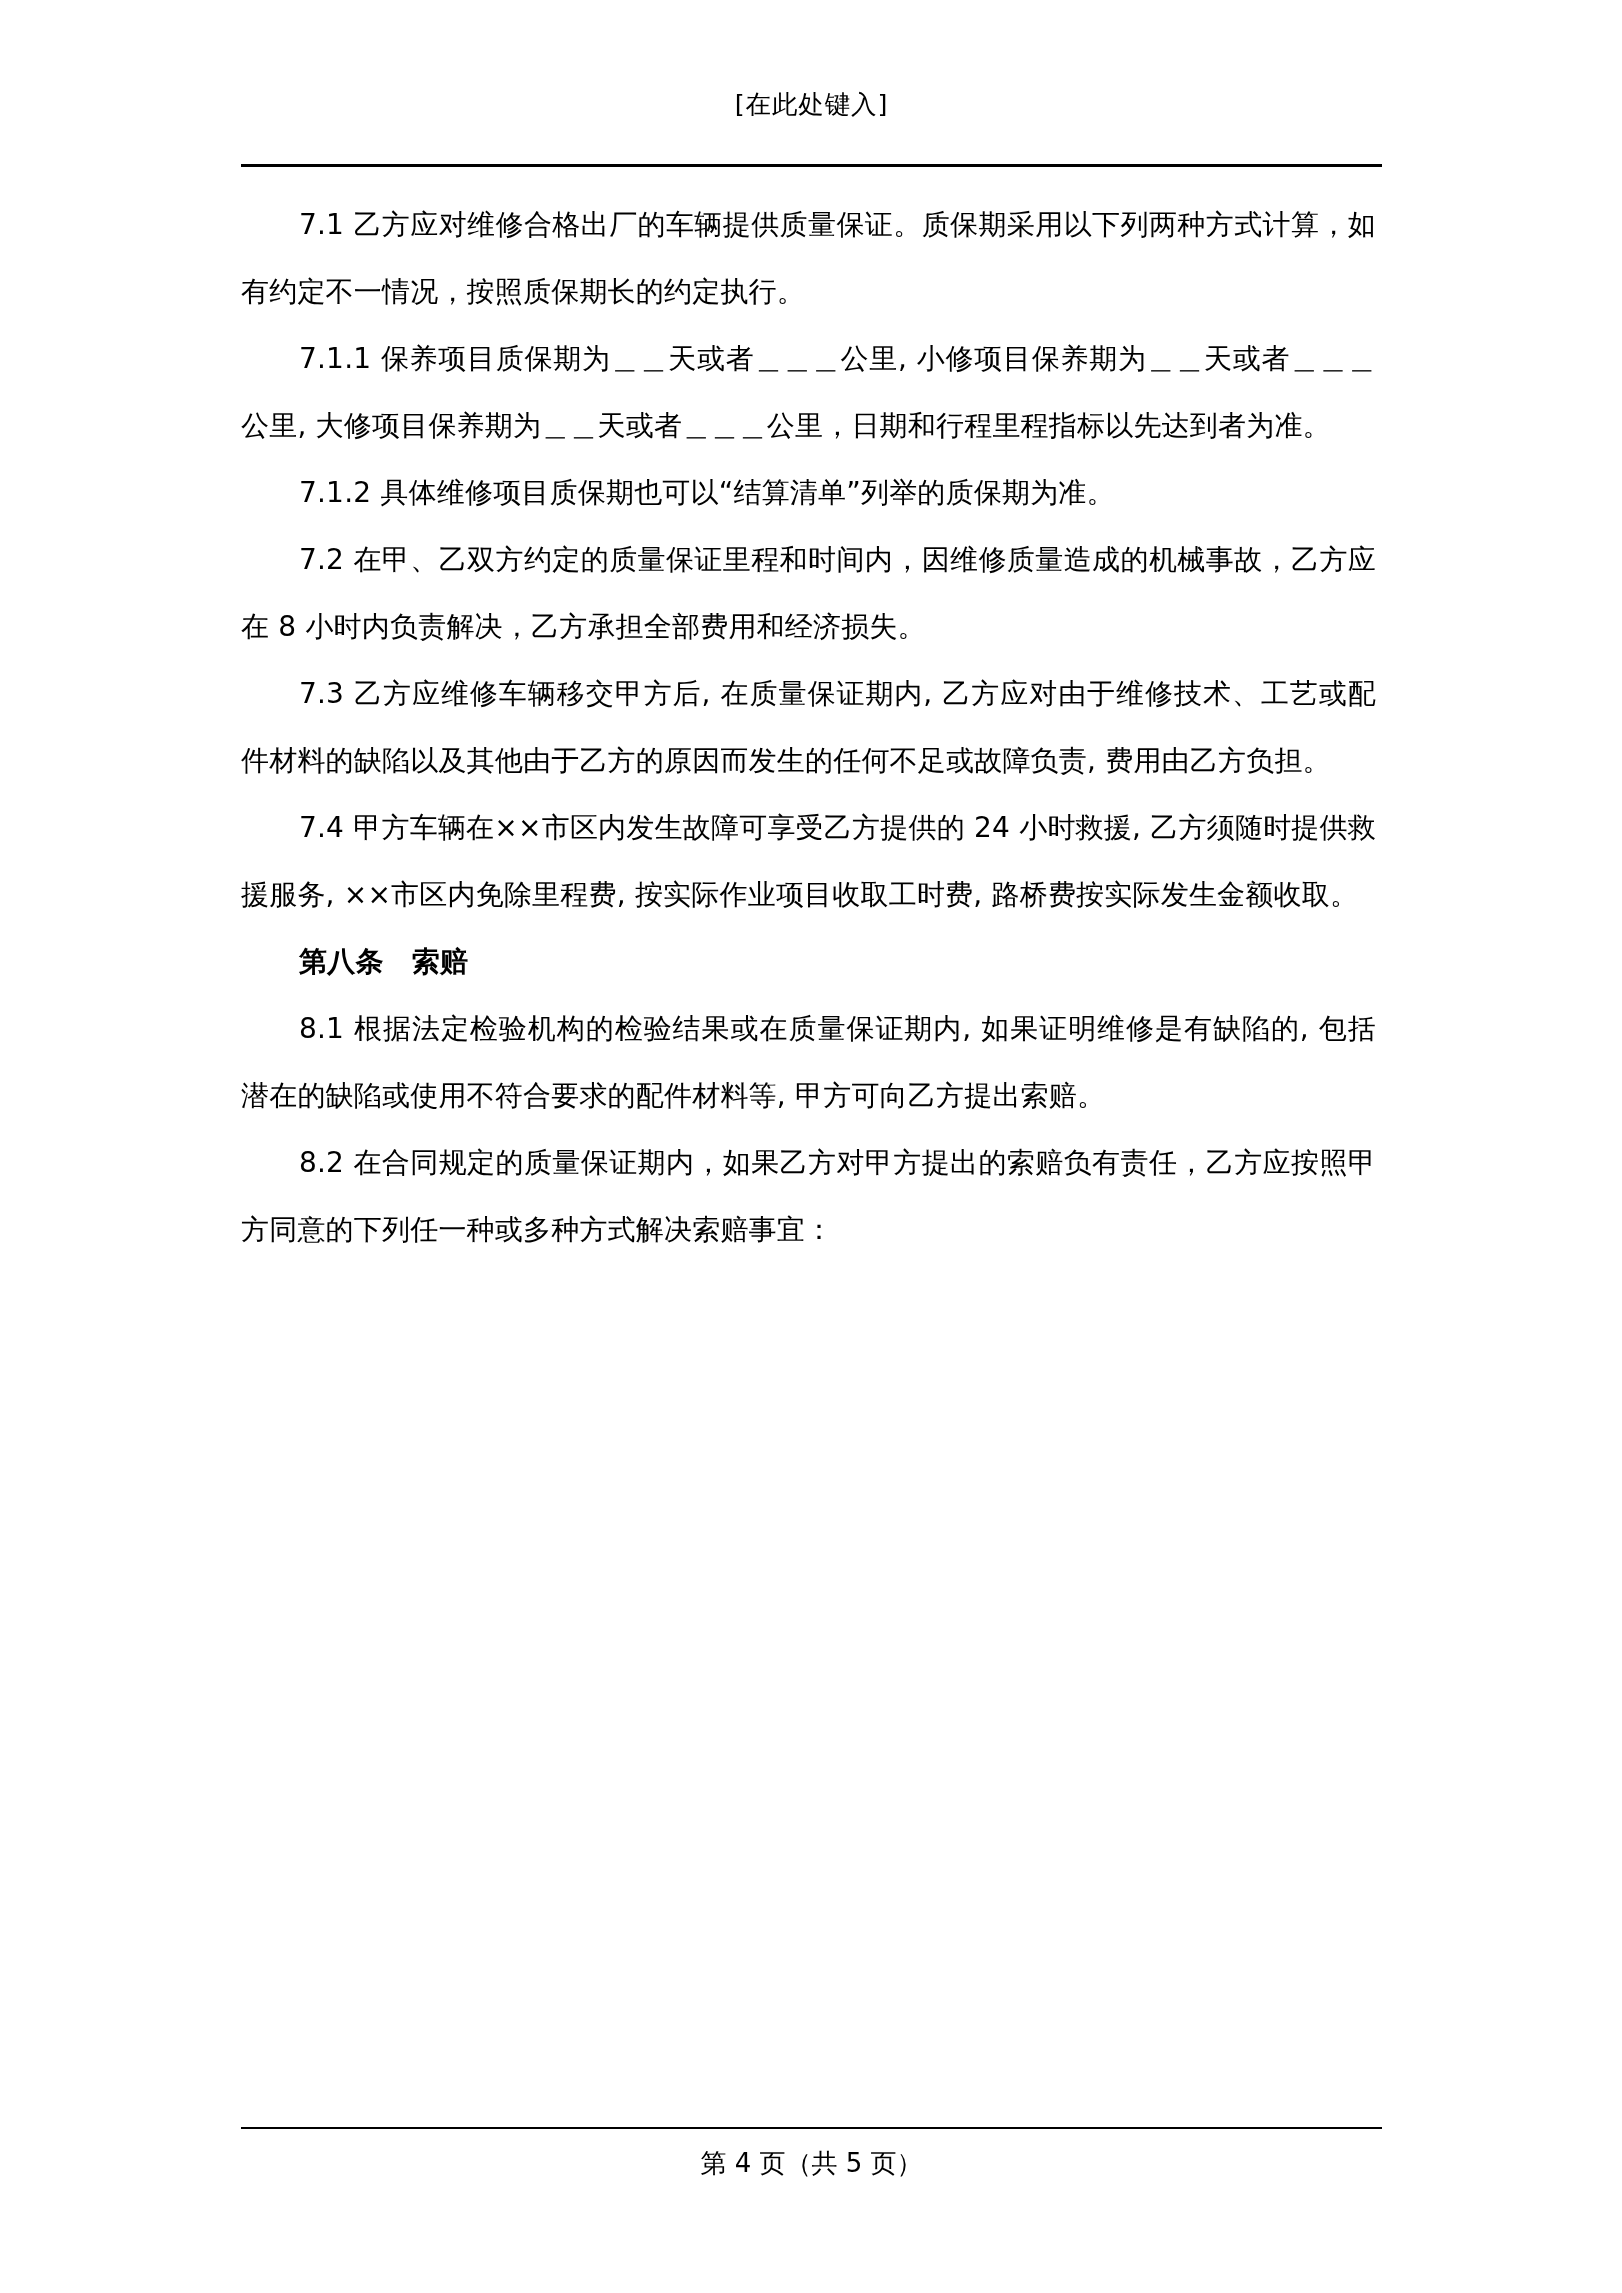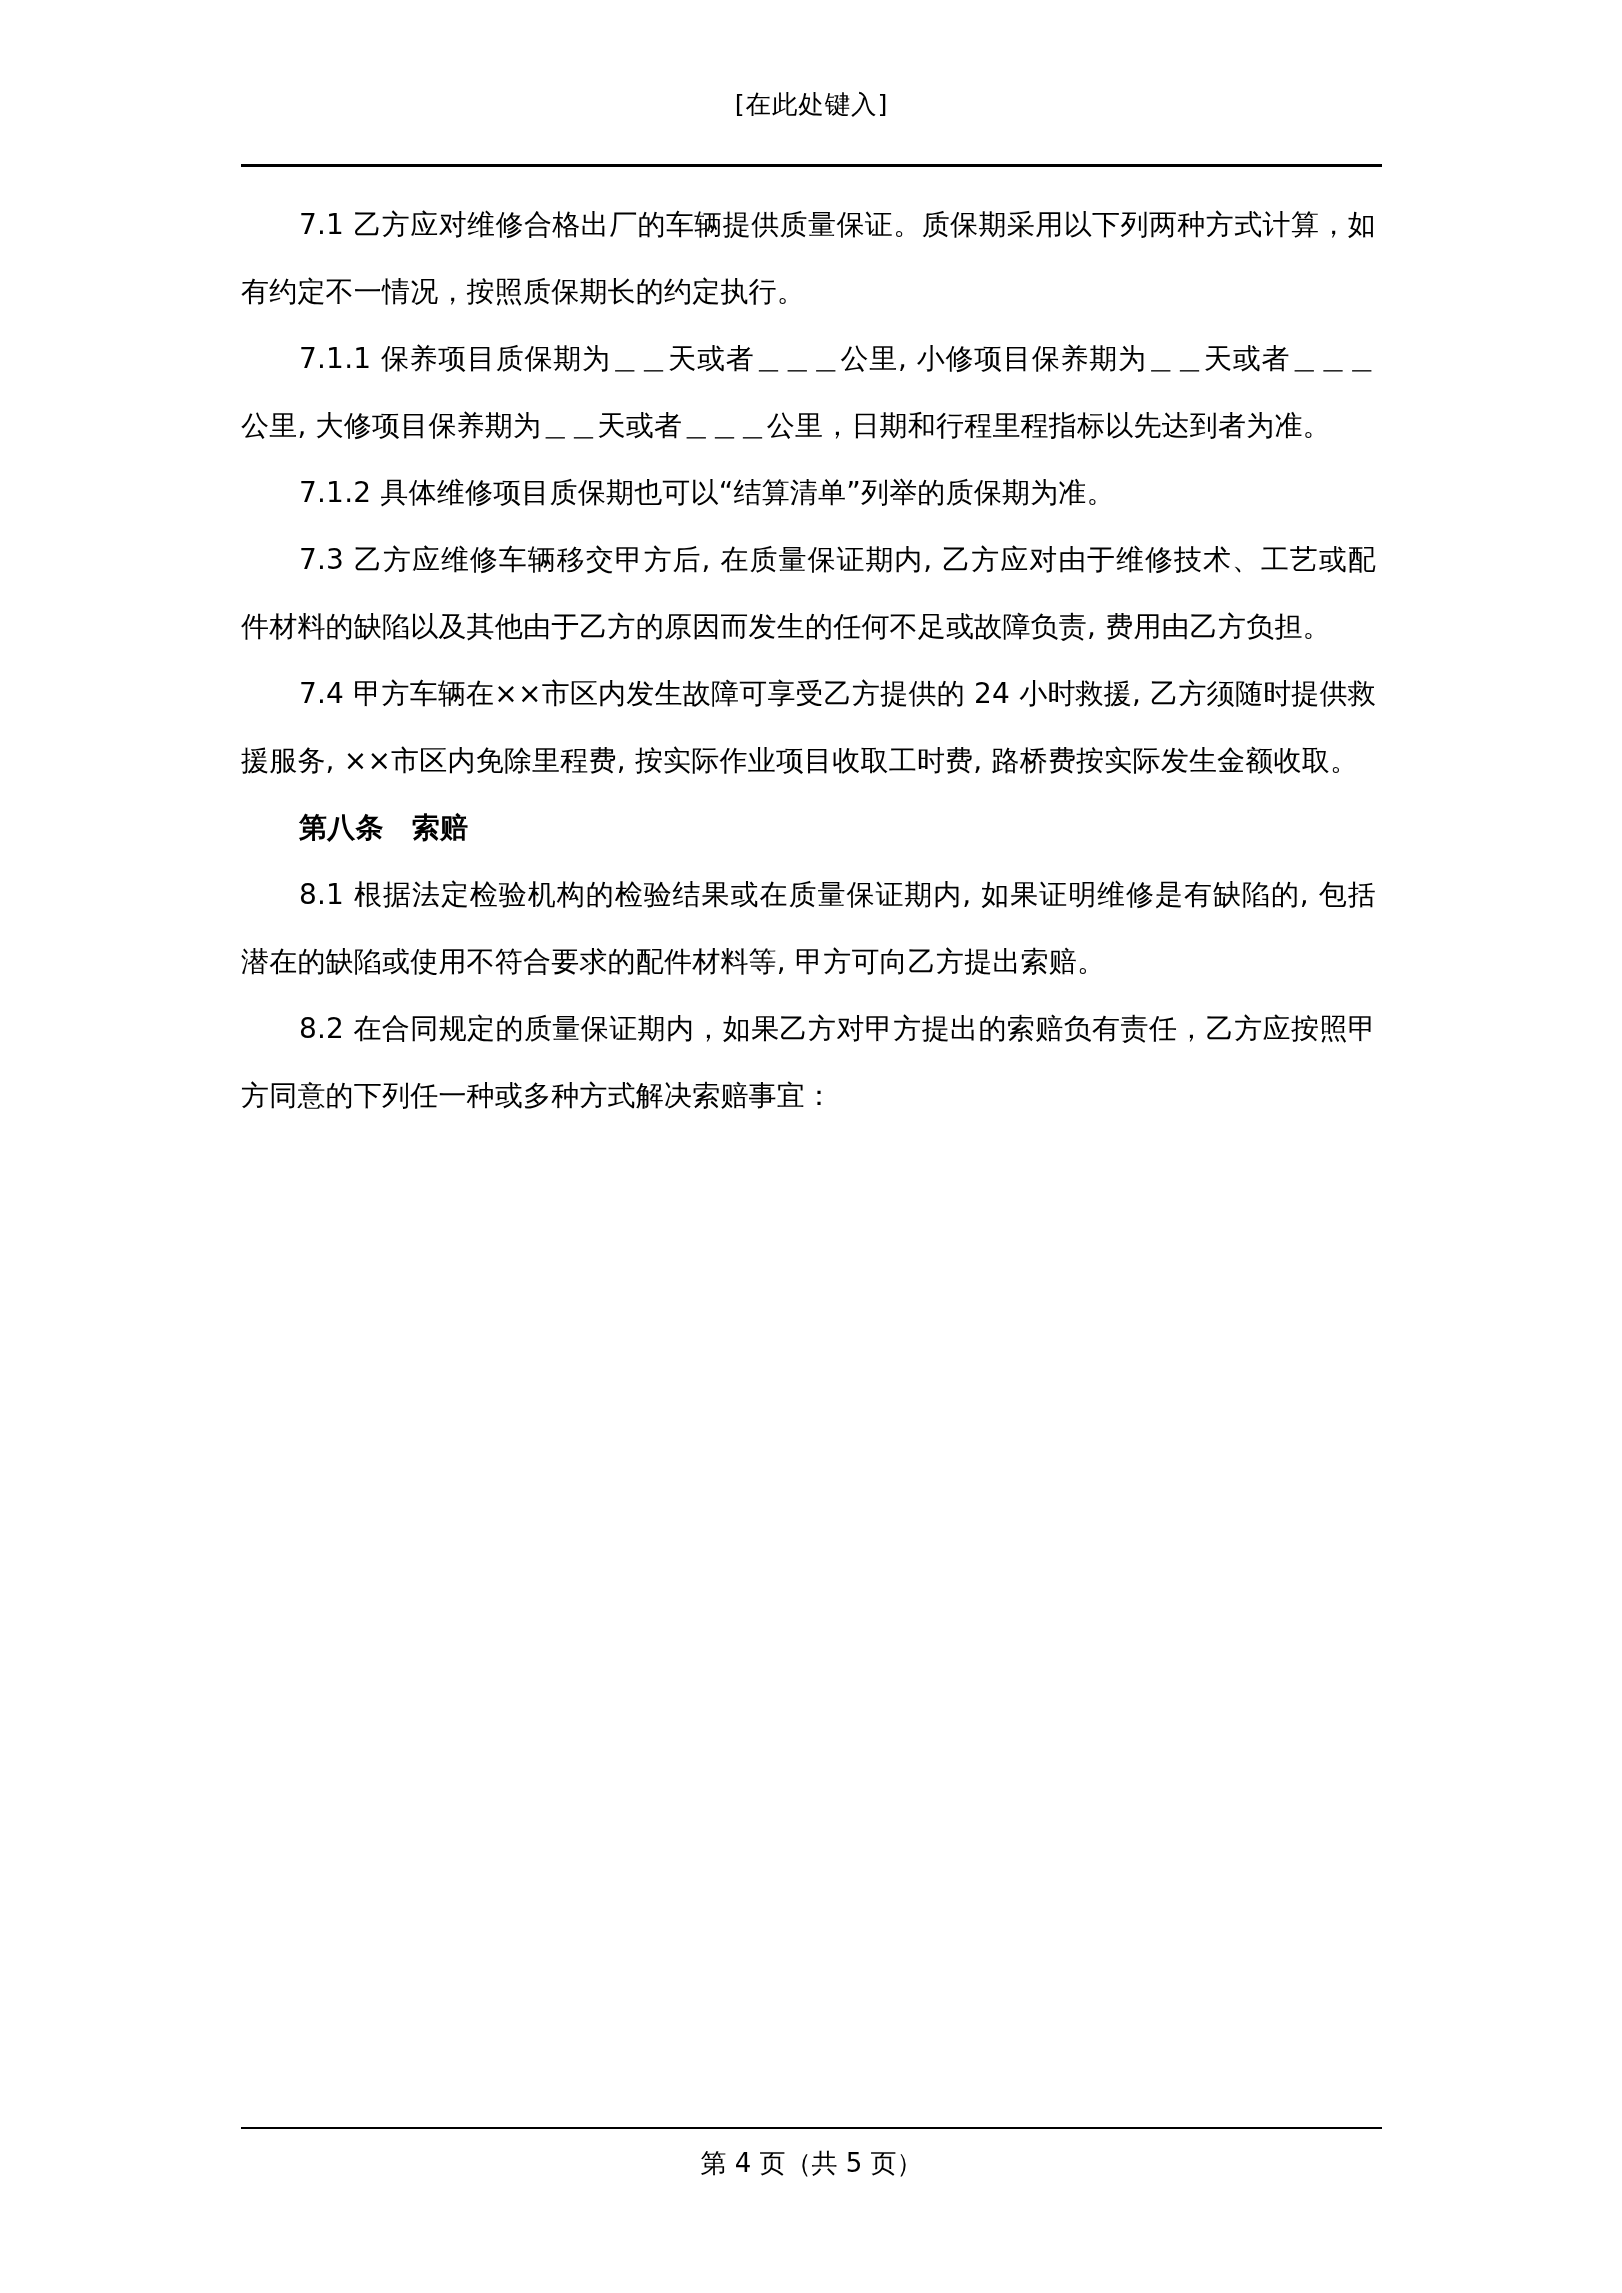--- a/index.html
+++ b/index.html
@@ -81,20 +81,21 @@
 
 <div class="page">
 
   <div class="header">[在此处键入]</div>
   <div class="header-rule"></div>
 
   <div class="content">
     <p class="para indent">7.1 乙方应对维修合格出厂的车辆提供质量保证。质保期采用以下列两种方式计算，如有约定不一情况，按照质保期长的约定执行。</p>
     <p class="para indent">7.1.1 保养项目质保期为＿＿天或者＿＿＿公里, 小修项目保养期为＿＿天或者＿＿＿公里, 大修项目保养期为＿＿天或者＿＿＿公里，日期和行程里程指标以先达到者为准。</p>
     <p class="para indent">7.1.2 具体维修项目质保期也可以“结算清单”列举的质保期为准。</p>
+    <p class="para indent">7.2 在甲、乙双方约定的质量保证里程和时间内，因维修质量造成的机械事故，乙方应在 8 小时内负责解决，乙方承担全部费用和经济损失。</p>
     <p class="para indent">7.3 乙方应维修车辆移交甲方后, 在质量保证期内, 乙方应对由于维修技术、工艺或配件材料的缺陷以及其他由于乙方的原因而发生的任何不足或故障负责, 费用由乙方负担。</p>
     <p class="para indent">7.4 甲方车辆在××市区内发生故障可享受乙方提供的 24 小时救援, 乙方须随时提供救援服务, ××市区内免除里程费, 按实际作业项目收取工时费, 路桥费按实际发生金额收取。</p>
     <p class="para indent bold">第八条　索赔</p>
     <p class="para indent">8.1 根据法定检验机构的检验结果或在质量保证期内, 如果证明维修是有缺陷的, 包括潜在的缺陷或使用不符合要求的配件材料等, 甲方可向乙方提出索赔。</p>
     <p class="para indent">8.2 在合同规定的质量保证期内，如果乙方对甲方提出的索赔负有责任，乙方应按照甲方同意的下列任一种或多种方式解决索赔事宜：</p>
   </div>
 
   <div class="footer-rule"></div>
   <div class="footer">第 4 页（共 5 页）</div>
 

